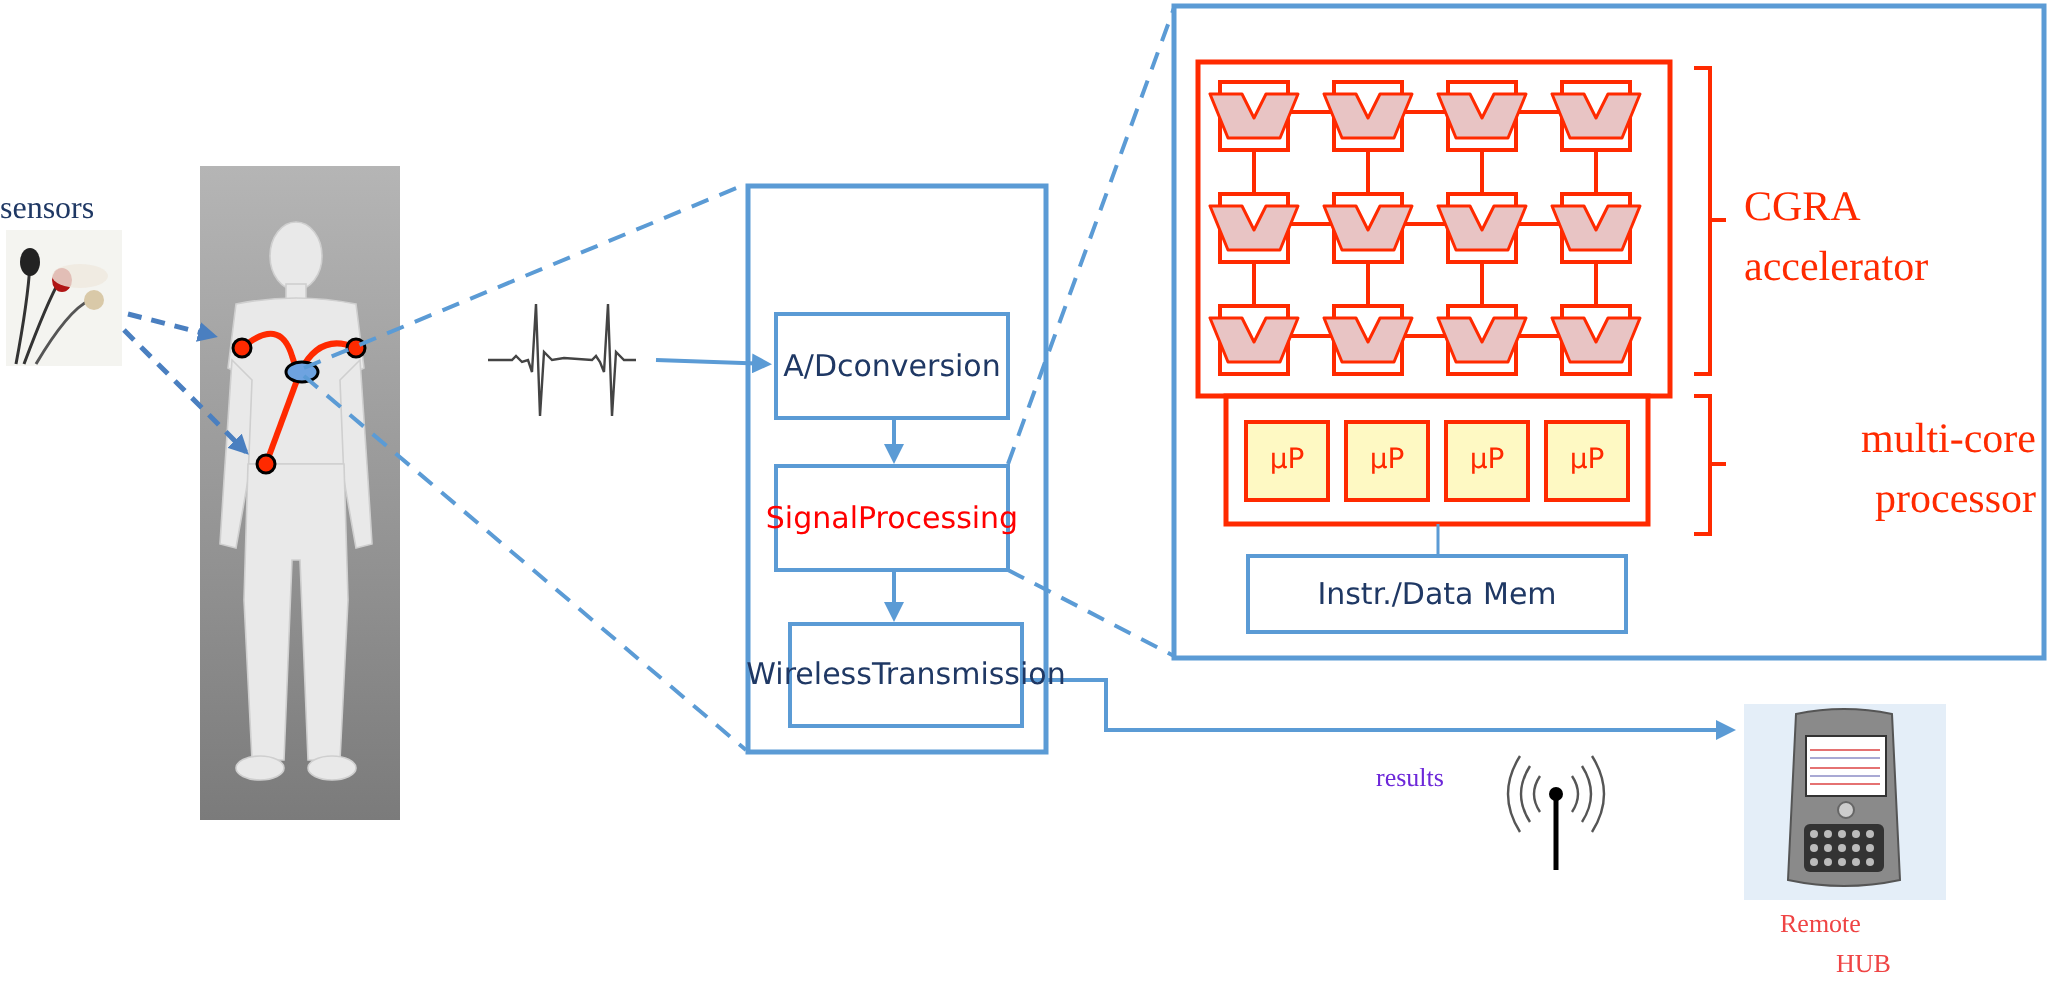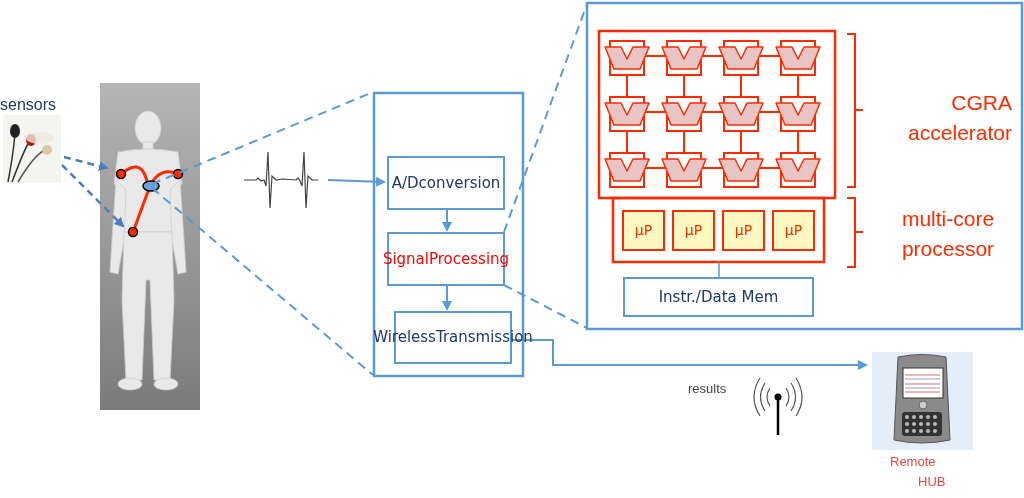--- a/index.html
+++ b/index.html
@@ -1,18 +1,18 @@
 <!DOCTYPE html>
 <html><head>
 <meta charset="utf-8">
 <style>
   html, body { margin: 0; padding: 0; background: #ffffff; }
   body { width: 1024px; height: 498px; position: relative; overflow: hidden; font-family: "Liberation Sans", "DejaVu Sans", sans-serif; }
   #stage { position: absolute; left: 0; top: 0; width: 1024px; height: 498px; }
-  .lbl { position: absolute; font-family: Liberation Sans, sans-serif; white-space: nowrap; }
+  .lbl { position: absolute; font-family: Liberation Serif, serif; white-space: nowrap; }
   .blk { position: absolute; box-sizing: border-box; text-align: center; display: flex; flex-direction: row; align-items: center; justify-content: center; font-family: "DejaVu Sans", sans-serif; line-height: 1.25; }
   .blue-box { border: 2px solid #5b9bd5; background: #fff; color: #1f3864; font-size: 15px; }
   .red-text { color: #ff0000; }
   .up { border: 2px solid #ff2a00; color: #ff2a00; font-size: 14px; background:#fef9c3; }
 </style>
 </head>
 <body>
 
 <div id="stage">
   <svg id="lines" width="1024" height="498" style="position:absolute;left:0;top:0">
@@ -231,28 +231,28 @@
       <span>µP</span>
     </div>
   <div class="blk up" style="left:772px;top:210px;width:43px;height:41px;">
       <span>µP</span>
     </div>
 
   <div class="blk blue-box" style="left:623px;top:277px;width:191px;height:40px;font-size:15px;">
     <span>Instr./Data Mem</span>
   </div>
 
-  <div class="lbl" style="left:872px;top:88px;width:140px;text-align:right;font-size:21px;line-height:30px;color:#ff2a00;">
+  <div class="lbl" style="left:872px;top:88px;width:140px;text-align:left;font-size:21px;line-height:30px;color:#ff2a00;">
     <div>CGRA</div>
     <div>accelerator</div>
   </div>
-  <div class="lbl" style="left:878px;top:204px;width:140px;text-align:center;font-size:21px;line-height:30px;color:#ff2a00;">
+  <div class="lbl" style="left:878px;top:204px;width:140px;text-align:right;font-size:21px;line-height:30px;color:#ff2a00;">
     <div>multi-core</div>
     <div>processor</div>
   </div>
 
-  <div class="lbl" style="left:688px;top:381px;font-size:13px;color:#404040;">results</div>
+  <div class="lbl" style="left:688px;top:381px;font-size:13px;color:#6d28d9;">results</div>
 
   <div class="lbl" style="left:890px;top:452px;font-size:13px;line-height:20px;color:#ef4444;">
     <div>Remote</div>
     <div style="padding-left:28px;">HUB</div>
   </div>
 </div>
 
 </body></html>

